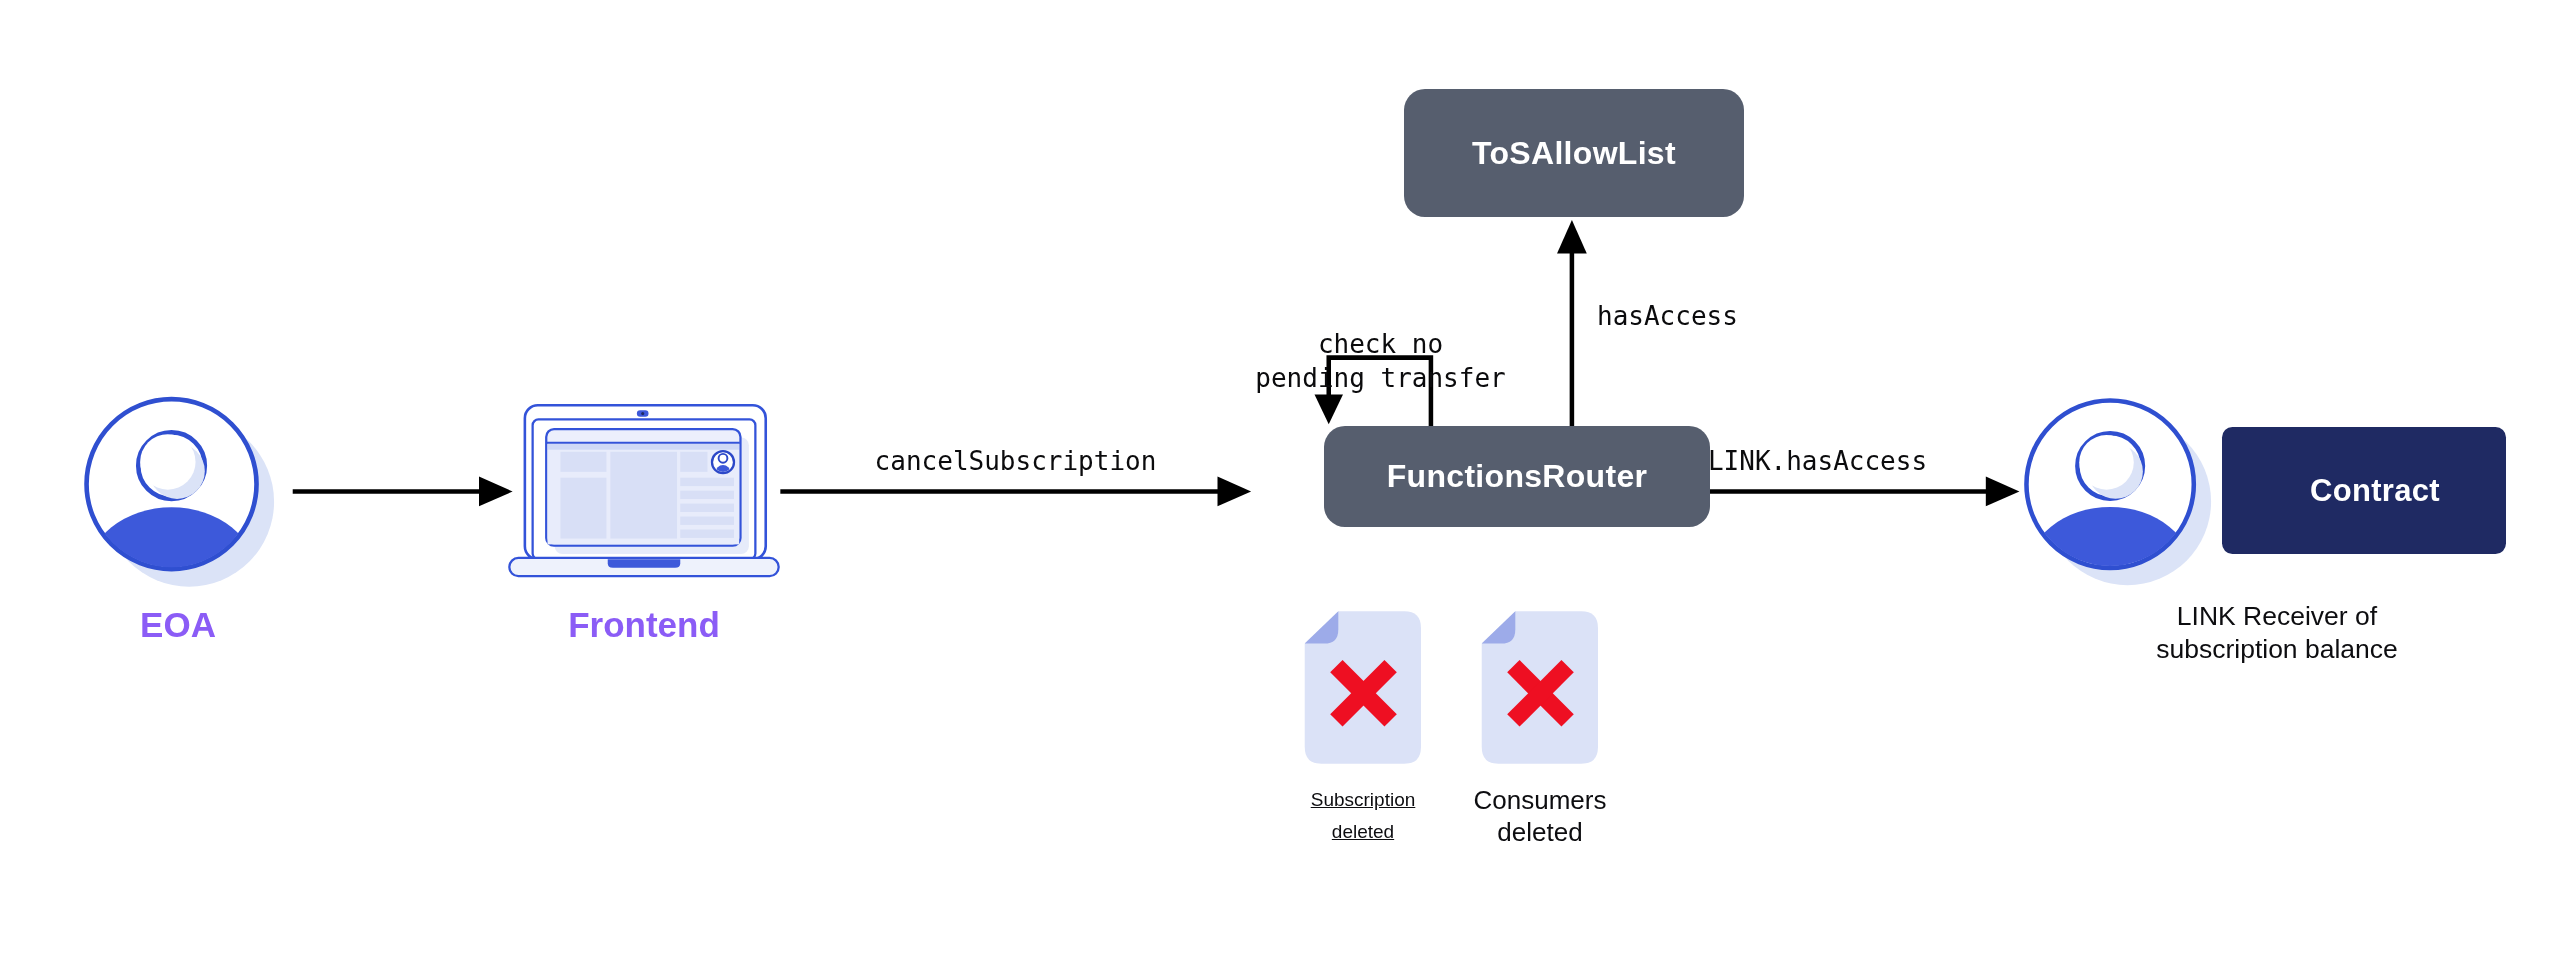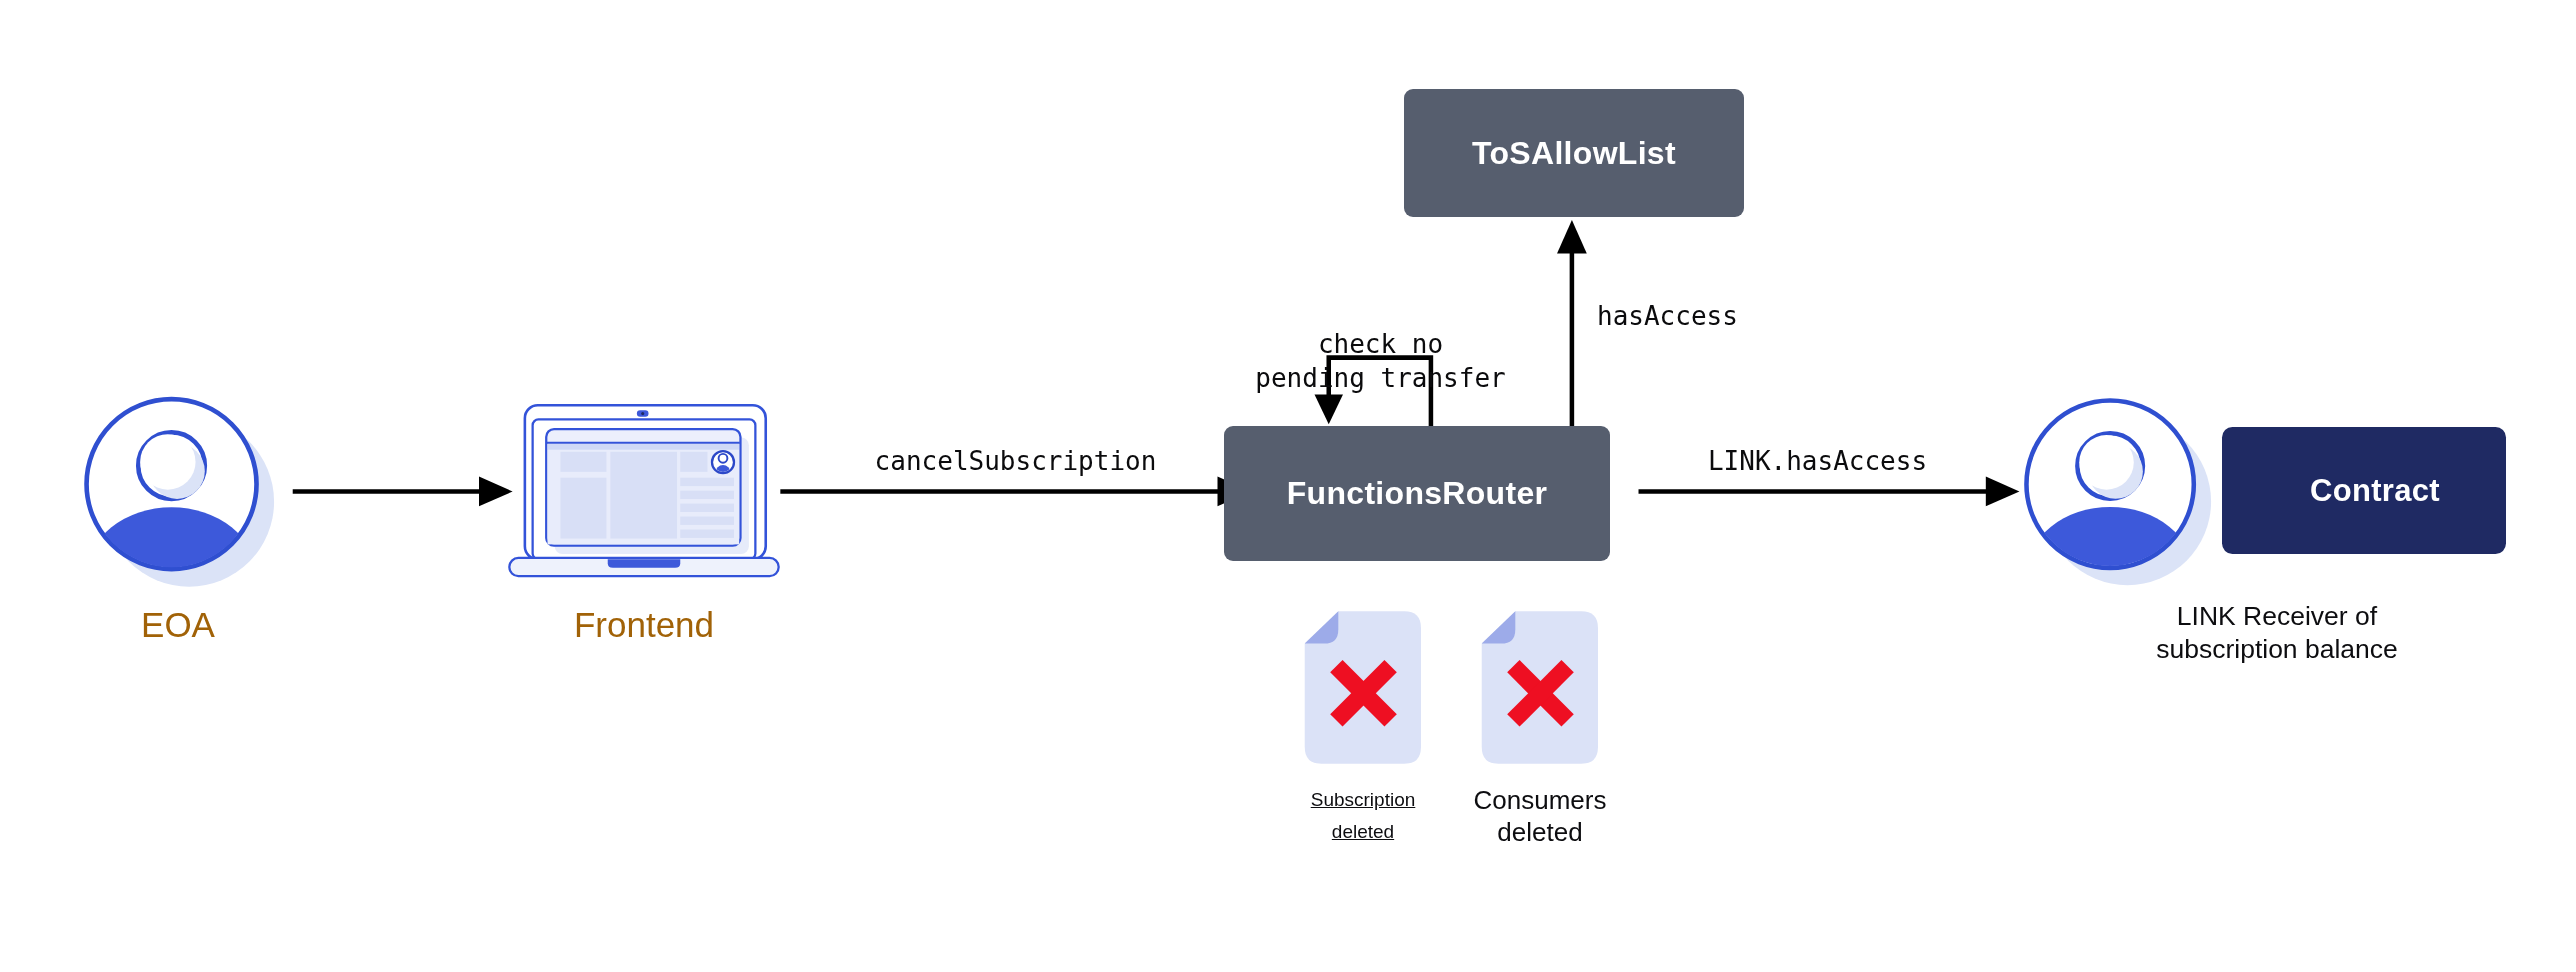--- a/index.html
+++ b/index.html
@@ -8,30 +8,30 @@
     width:2576px;height:972px;
     background:#ffffff;
     font-family:"Liberation Sans", sans-serif;
     overflow:hidden;
   }
   .abs{position:absolute;}
   
   .node-box{
     display:flex;align-items:center;justify-content:center;
     color:#ffffff;font-weight:bold;
-    border-radius:9px;
+    border-radius:21px;
     letter-spacing:0.3px;
   }
   .slate{background:#565E6E;}
   .navy{background:#1F2A63;border-radius:10.4px;}
   .box-label{font-size:32px;}
   .contract-label{font-size:31px;}
   
   .icon-caption{
-    color:#a16207;font-weight:normal;font-size:35px;
+    color:#8b5cf6;font-weight:bold;font-size:35px;
     text-align:center;width:194px;
   }
   
   .code-label{
     font-family:"DejaVu Sans Mono", monospace;
     font-size:26px;color:#0b0b0d;
     text-align:center;white-space:nowrap;
   }
   .code-block{
     font-family:"DejaVu Sans Mono", monospace;
@@ -133,21 +133,21 @@
       <circle cx="332" cy="90" r="6.8" fill="#ffffff" stroke="#2C48C8" stroke-width="3"></circle>
     </g>
 
     <rect x="2" y="244" width="416" height="28" rx="14" fill="#EEF2FC" stroke="#3353D9" stroke-width="3.5"></rect>
     <path d="M154 246 H266 V252 Q266 259 258 259 H162 Q154 259 154 252 Z" fill="#3D59DA"></path>
   </svg>
   <div class="abs icon-caption" style="left:547px;top:605px;">Frontend</div>
 
   <div class="abs code-label" style="left:854px;top:446px;width:323px;">cancelSubscription</div>
 
-  <div class="abs node-box slate" style="left:1224px;top:426px;width:386px;height:135px;">
+  <div class="abs node-box slate" style="left:1324px;top:426px;width:386px;height:101px;">
     <span class="box-label">FunctionsRouter</span>
   </div>
 
   <div class="abs code-block" style="left:1219px;top:279px;margin-top:48px;">
     <div>check no</div>
     <div>pending transfer</div>
   </div>
 
   <div class="abs code-label" style="left:1597px;top:301px;text-align:left;">hasAccess</div>
 

